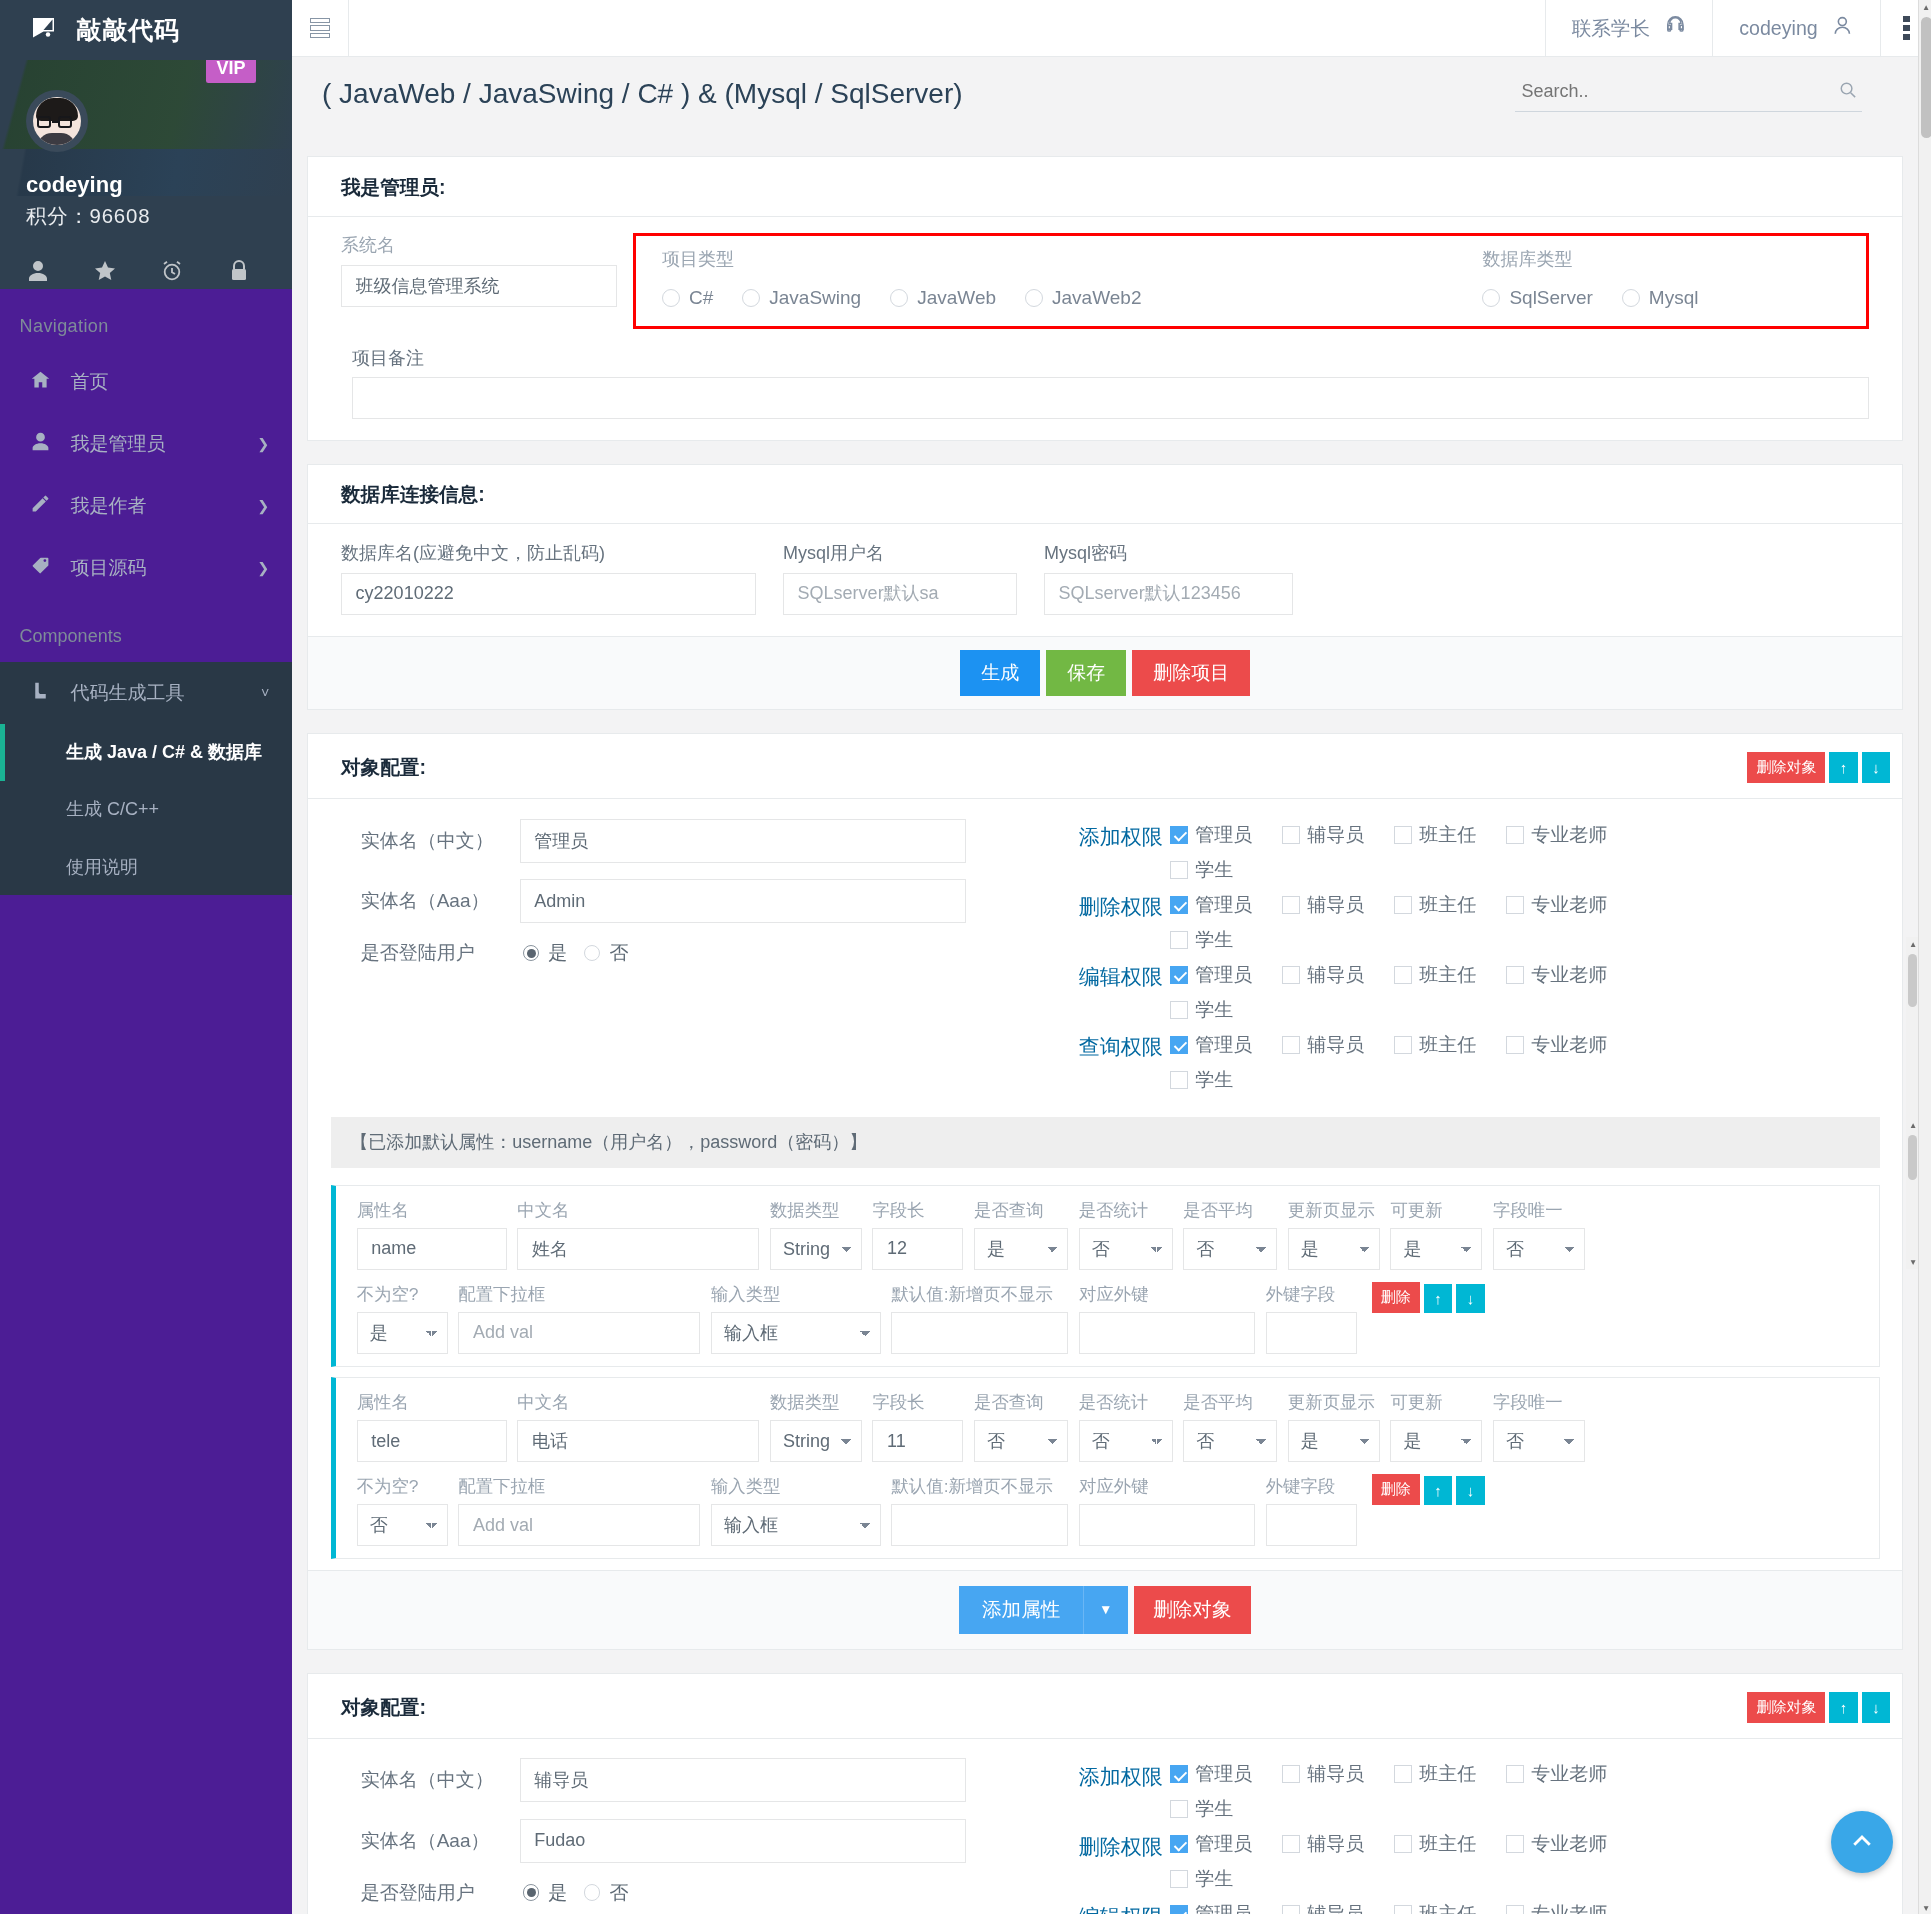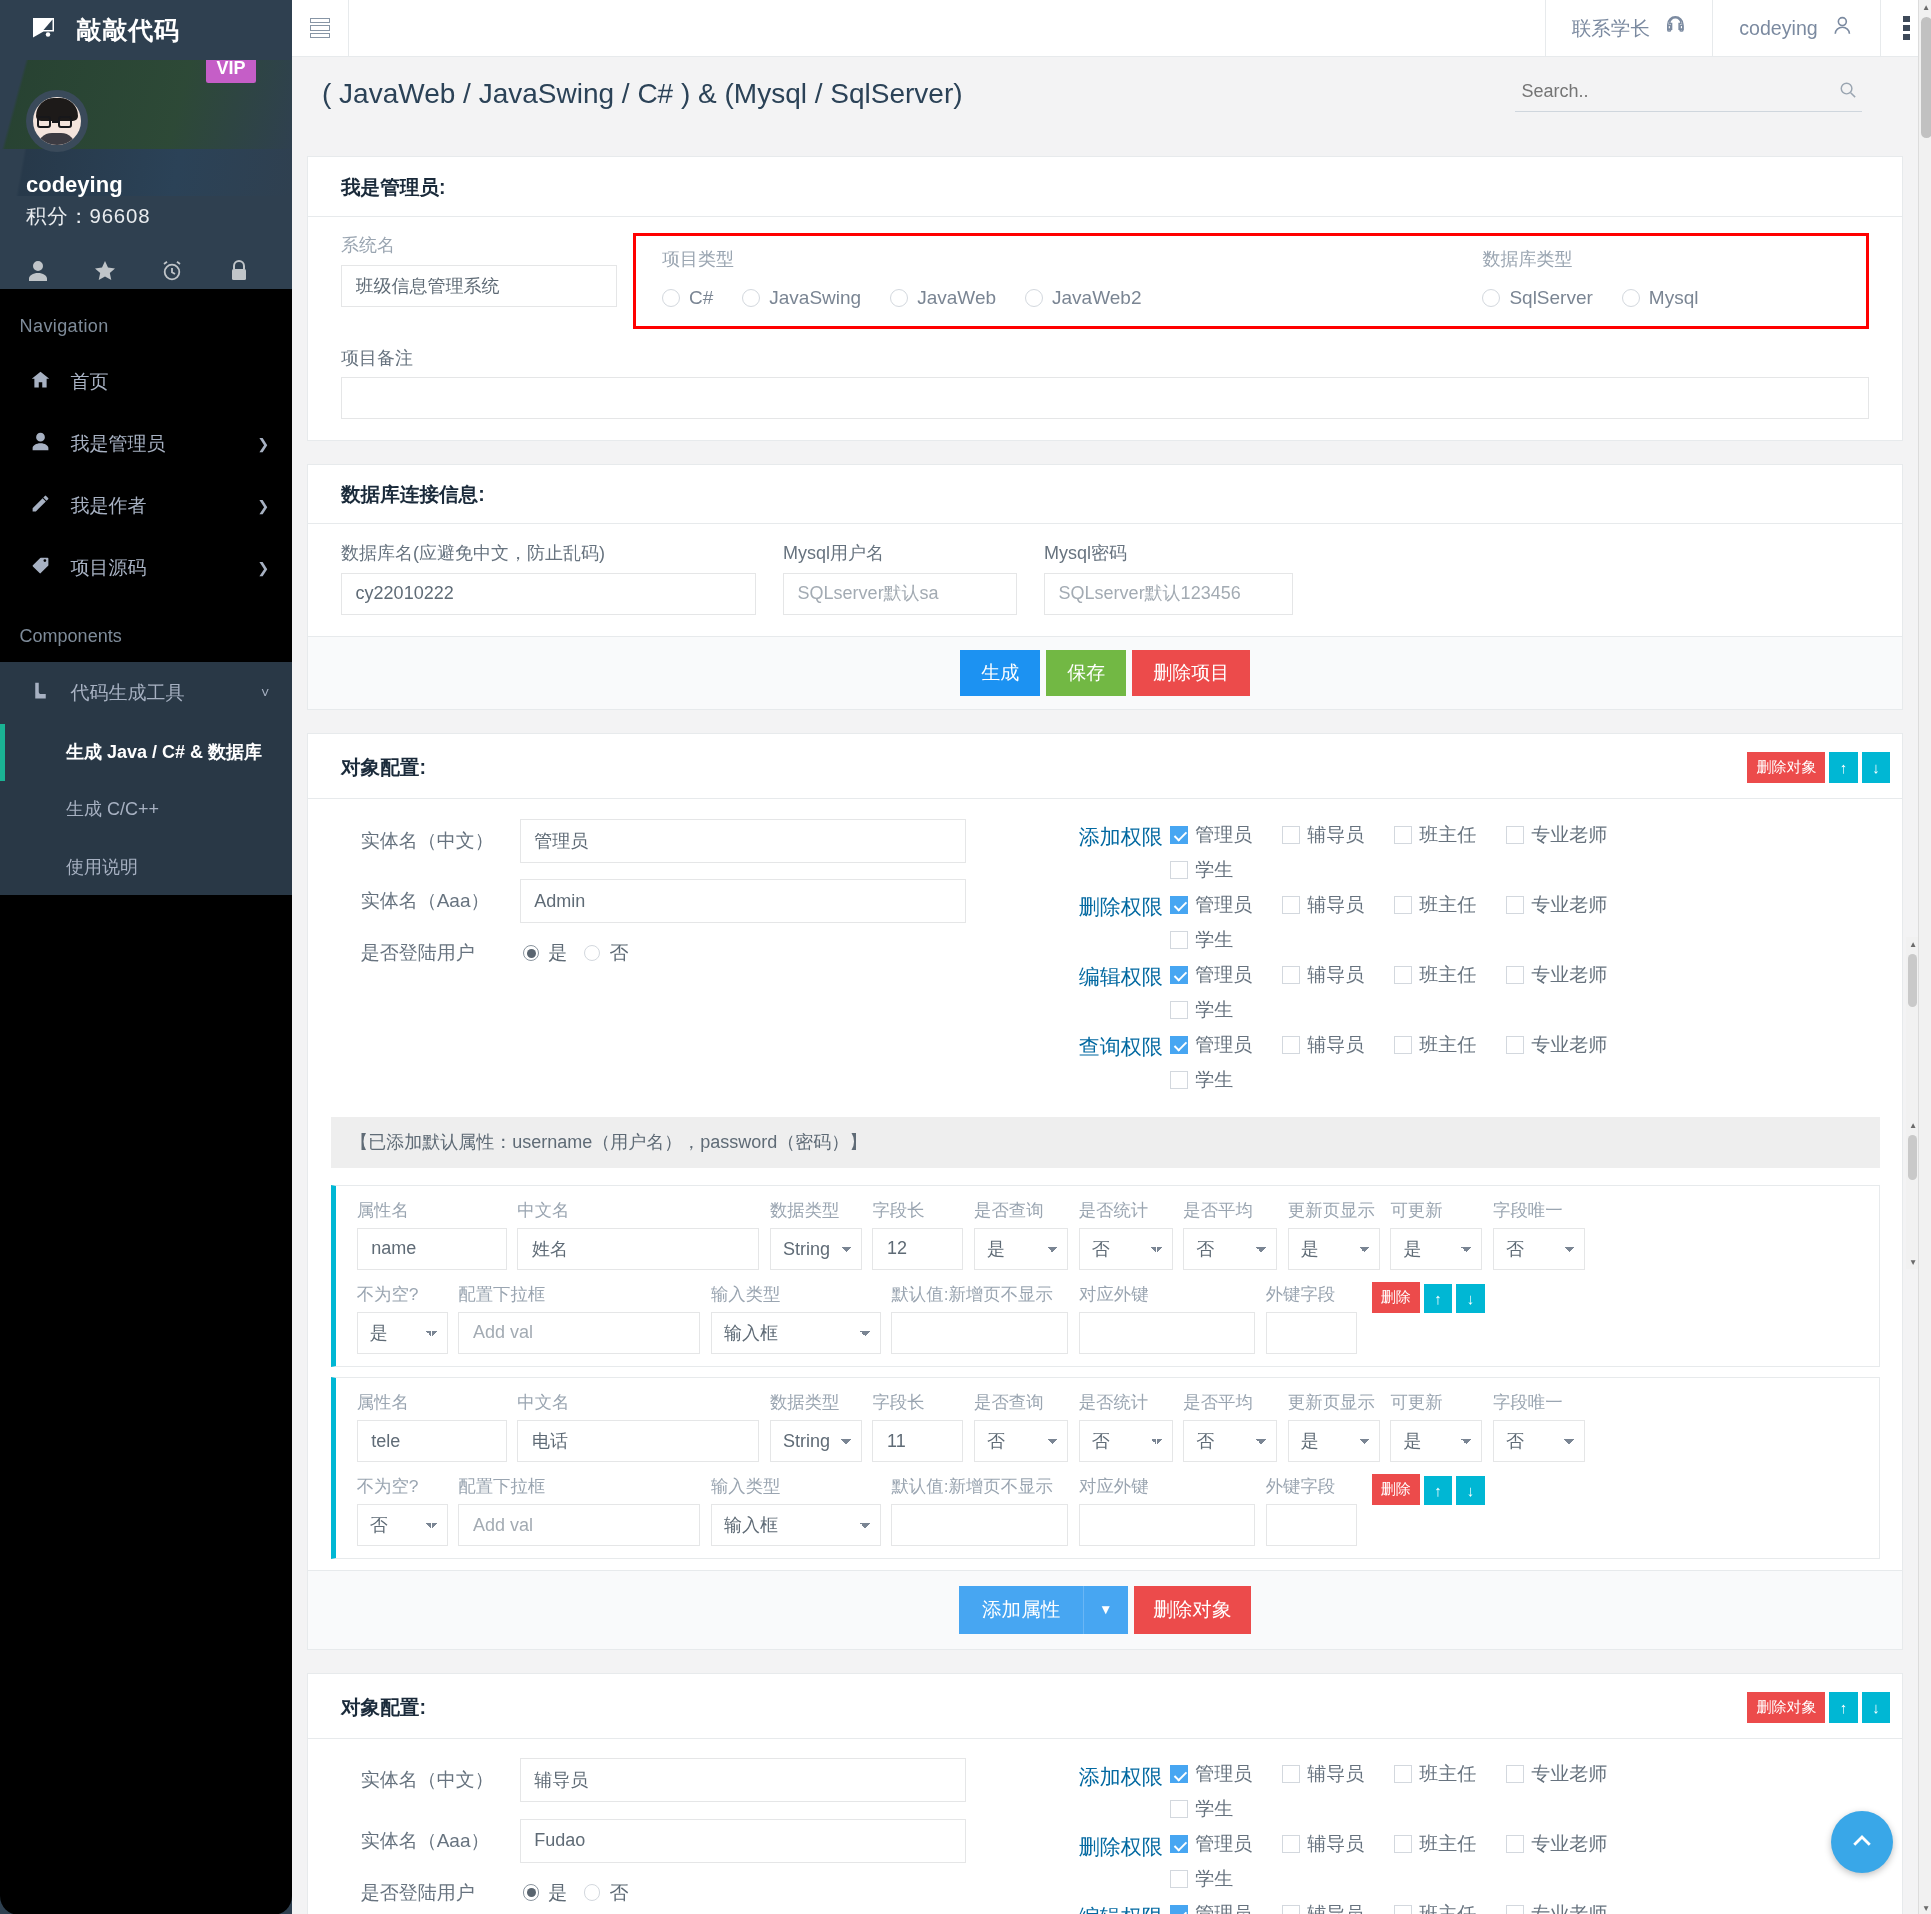--- a/index.html
+++ b/index.html
@@ -6,21 +6,21 @@
   html,body { width:1932px; height:1915px; overflow:hidden; }
   body {
     font-family: "Liberation Sans", "DejaVu Sans", sans-serif;
     background:#2f4050;
     font-size:16.6px;
     color:#676a6c;
   }
   .app { display:flex; width:1932px; height:1915px; }
 
   
-  .sidebar { width:292px; background:#000000; flex:0 0 292px; position:relative;border-radius:19px; }
+  .sidebar { width:292px; background:#4c1d95; flex:0 0 292px; position:relative; }
   .brand {
     height:60px; display:flex; align-items:center; gap:16.6px; padding-left:30px;
     background:#2f4050;
   }
   .brand-logo { width:30px; height:30px; position:relative; }
   .brand-title { color:#fff; font-size:25px; font-weight:bold; letter-spacing:0.8px; }
 
   .profile {
     position:relative; padding:30px 0 0 0; overflow:hidden;
     background:#2f4050;
@@ -133,21 +133,21 @@
   .basic-grid { display:flex; gap:16px; align-items:flex-start; }
   .col-sysname { width:276px; flex:0 0 276px; }
   .hl-box { border:3.8px solid #ff0000; flex:1; padding:10.6px 21px 16.6px 26px; display:flex; }
   .radio-group-title { font-size:18px; color:#9aa5b1; margin-bottom:16.6px; }
   .radios { display:flex; gap:29px; align-items:center; }
   .radio { display:flex; align-items:center; gap:9px; font-size:19px; color:#7a8593; }
   .rdo { width:18px; height:18px; border:1.5px solid #d3d8de; border-radius:50%; display:inline-block; background:#fff; }
   .rdo.on { border-color:#8a949e; position:relative; }
   .rdo.on::after { content:""; position:absolute; left:3px; top:3px; width:9px; height:9px; background:#5a6570; border-radius:50%; }
 
-  .remark-row { margin-top:16.6px; }
+  .remark-row { margin-top:16.6px;margin-left:11px; }
   .remark-input { width:100%; }
 
   .db-row { display:flex; gap:27px; }
   .db-c1 { width:415px; } .db-c2 { width:234px; } .db-c3 { width:249px; }
 
   .btn-bar { border-top:0.8px solid #e7eaec; background:#f9fafb; padding:13.6px 33px; display:flex; justify-content:center; gap:6px; }
   .btn { border:none; color:#fff; font-size:19px; padding:9.8px 21px; cursor:pointer;
          font-family:"Liberation Sans",sans-serif; }
   .btn-blue { background:#1c92f2; } .btn-green { background:#72b844; } .btn-red { background:#ec4b4b; }
 

